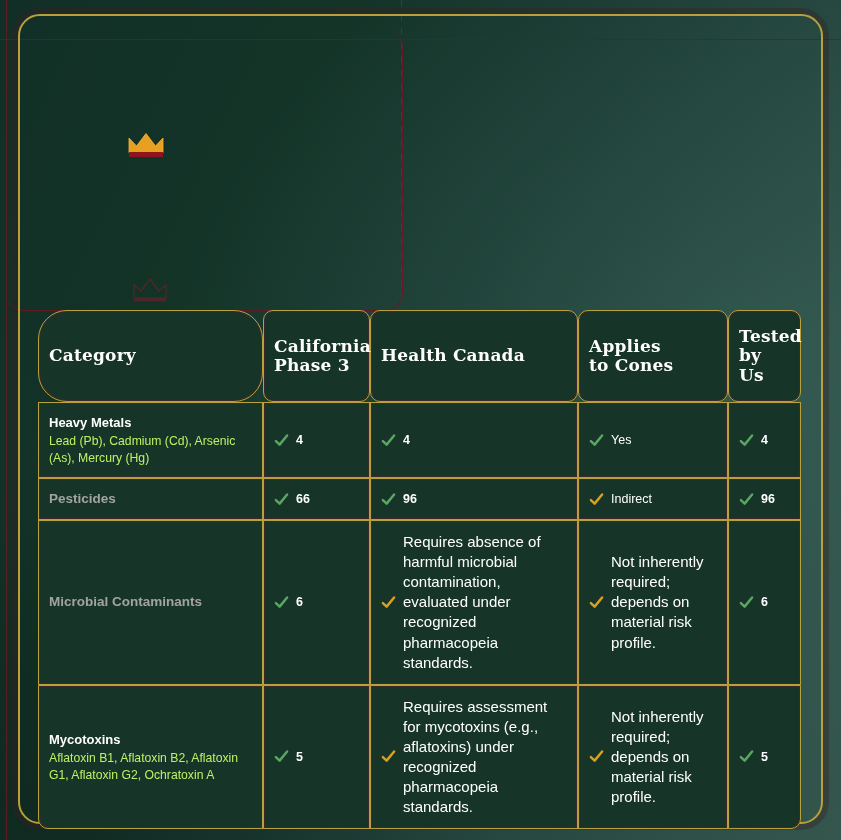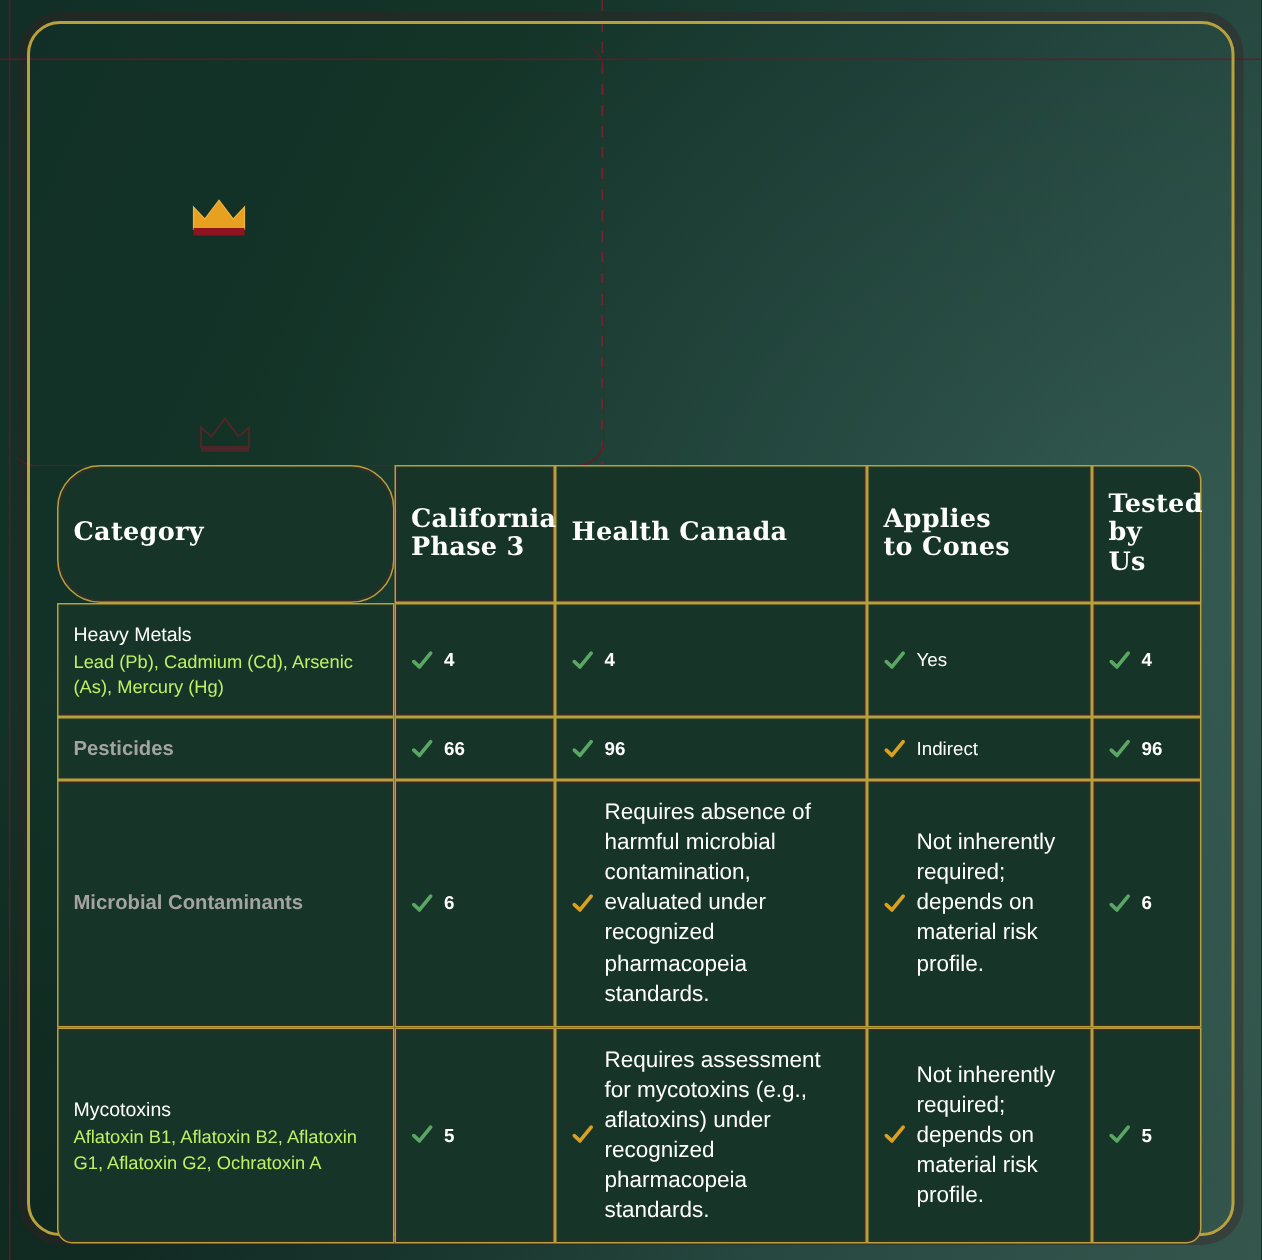--- a/index.html
+++ b/index.html
@@ -139,41 +139,42 @@
   }
   table.overview th {
     padding: 16px 10px;
     text-align: left;
     color: #ffffff;
     font-family: "DejaVu Serif", "Liberation Serif", serif;
     font-weight: 700;
     font-size: 17px;
     line-height: 1.14;
     letter-spacing: 0.2px;
+    border-radius: 10px;
   }
   table.overview td {
     padding: 11px 10px;
     color: #edf3ef;
     font-size: 12.5px;
     line-height: 1.32;
   }
   
   table.overview tr:first-child th:first-child { border-top-left-radius: 10px; border-radius: 29px; }
   table.overview tr:first-child th:last-child  { border-top-right-radius: 10px; margin-top: 35px; }
   table.overview tr:last-child td:first-child  { border-bottom-left-radius: 10px; margin-top: 12px; }
   table.overview tr:last-child td:last-child   { border-bottom-right-radius: 10px; }
 
   .col-category { width: 225px; }
   .col-ca       { width: 107px; }
   .col-hc       { width: 208px; }
   .col-cones    { width: 150px; }
   .col-tested   { width: 73px; }
 
   .cat-name {
-    font-weight: 400;
+    font-weight: 700;
     font-size: 13px;
     color: #ffffff;
     display: block;
     margin-bottom: 2px;
   }
   .cat-sub {
     display: block;
     font-size: 12.2px;
     color: #bef264;
     line-height: 1.35;

